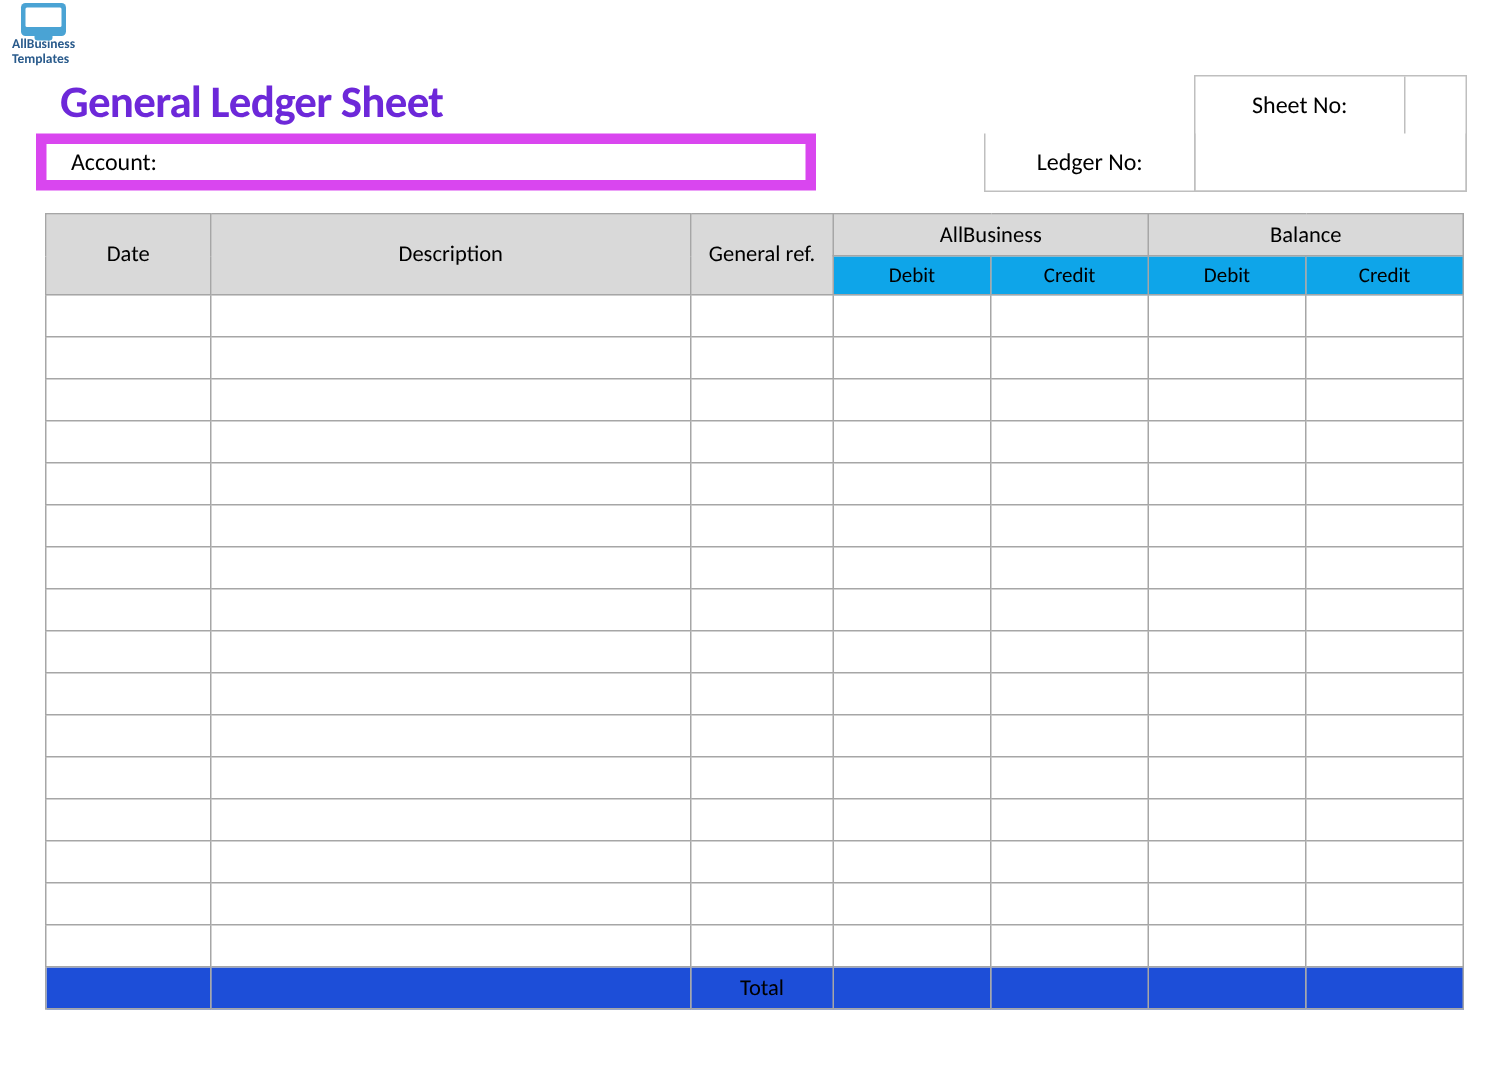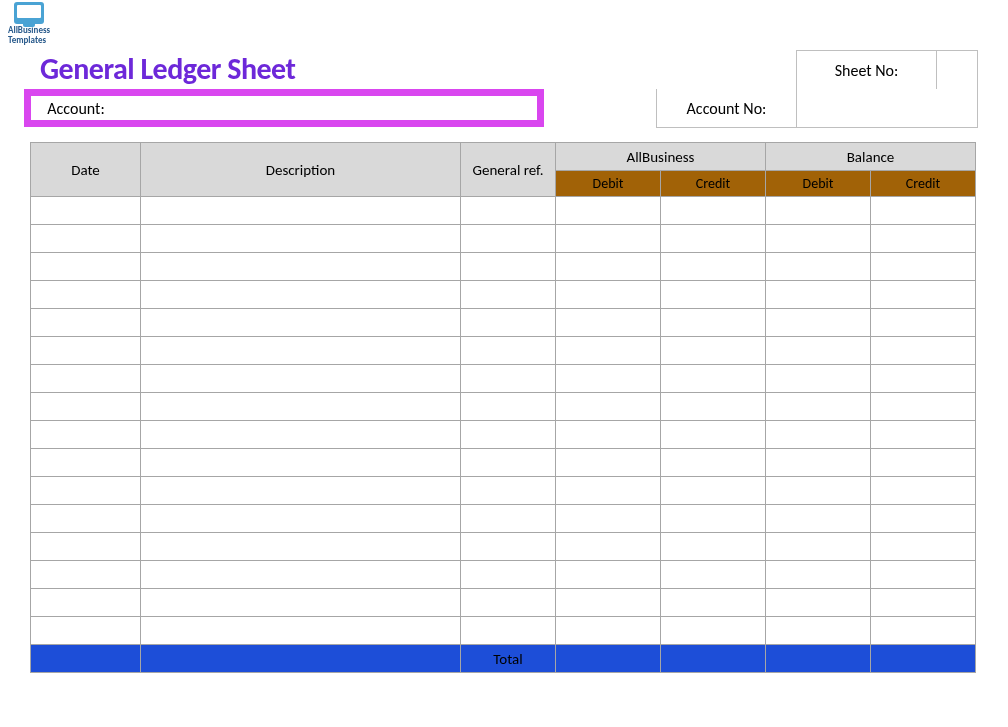--- a/index.html
+++ b/index.html
@@ -110,21 +110,21 @@
     height: 28px;
     font-size: 15px;
     font-weight: normal;
     text-align: center;
     padding: 0 4px;
   }
   .ledger thead th {
     background: #d9d9d9;
   }
   .ledger thead tr.subhead th {
-    background: #a16207;
+    background: #0ea5e9;
     height: 26px;
     font-size: 14px;
   }
   .ledger tbody td {
     background: #ffffff;
   }
   .ledger tbody tr.total-row td {
     background: #1d4ed8;
   }
   .col-date { width: 110px; }
@@ -146,21 +146,21 @@
 
 <div class="title-row">
   <div class="page-title">General Ledger Sheet</div>
 </div>
 
 <div class="sheet-box">
   <div class="box-label-cell">Sheet No:</div>
   <div class="box-value-cell"></div>
 </div>
 <div class="account-no-box">
-  <div class="box-label-cell">Account No:</div>
+  <div class="box-label-cell">Ledger No:</div>
   <div class="box-value-cell"></div>
 </div>
 
 <div class="account-row">
   <div class="account-label">Account:</div>
   <div class="account-value"></div>
 </div>
 
 <table class="ledger">
   <colgroup>

